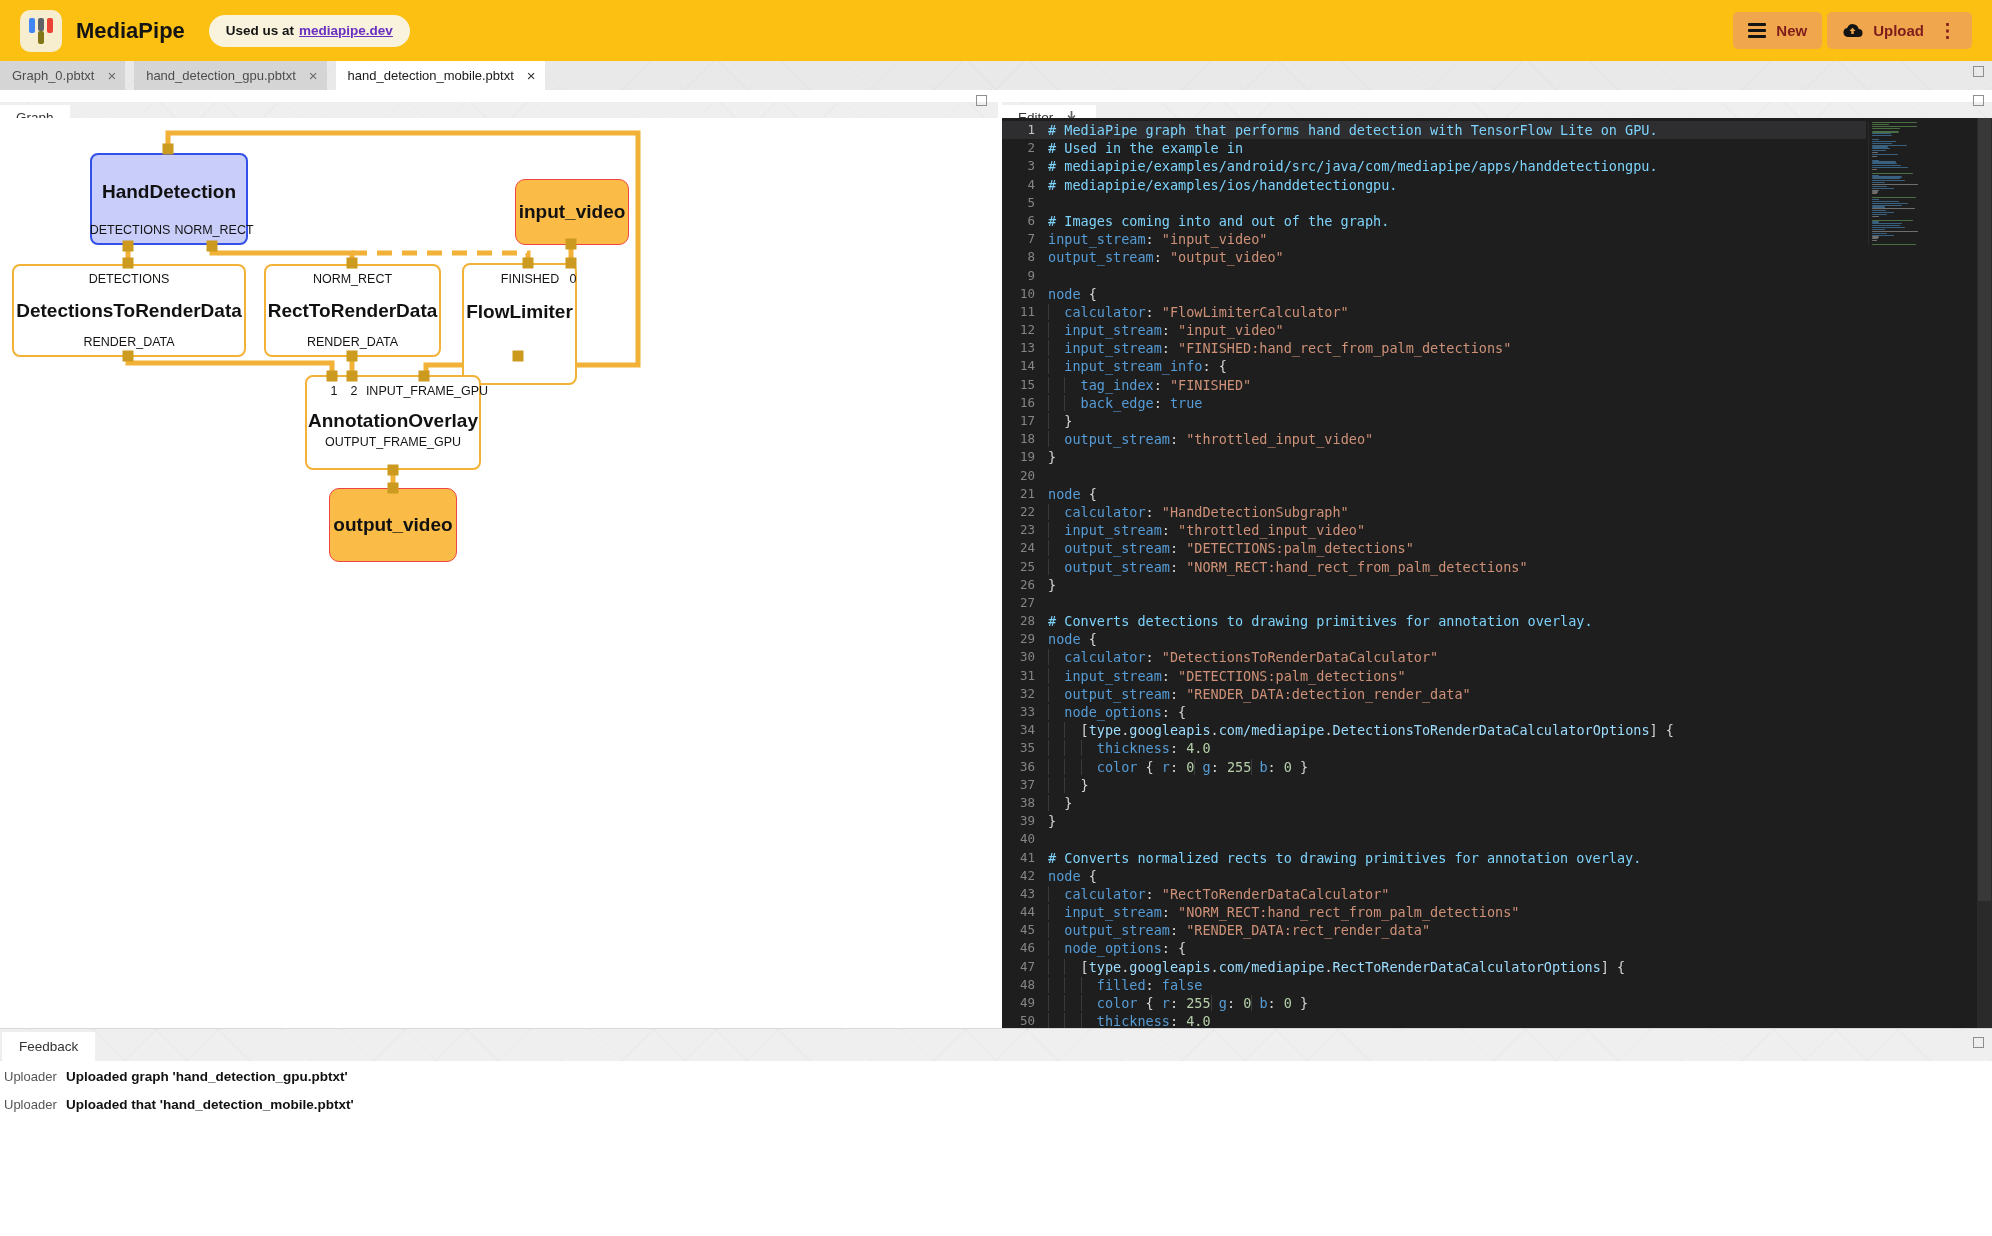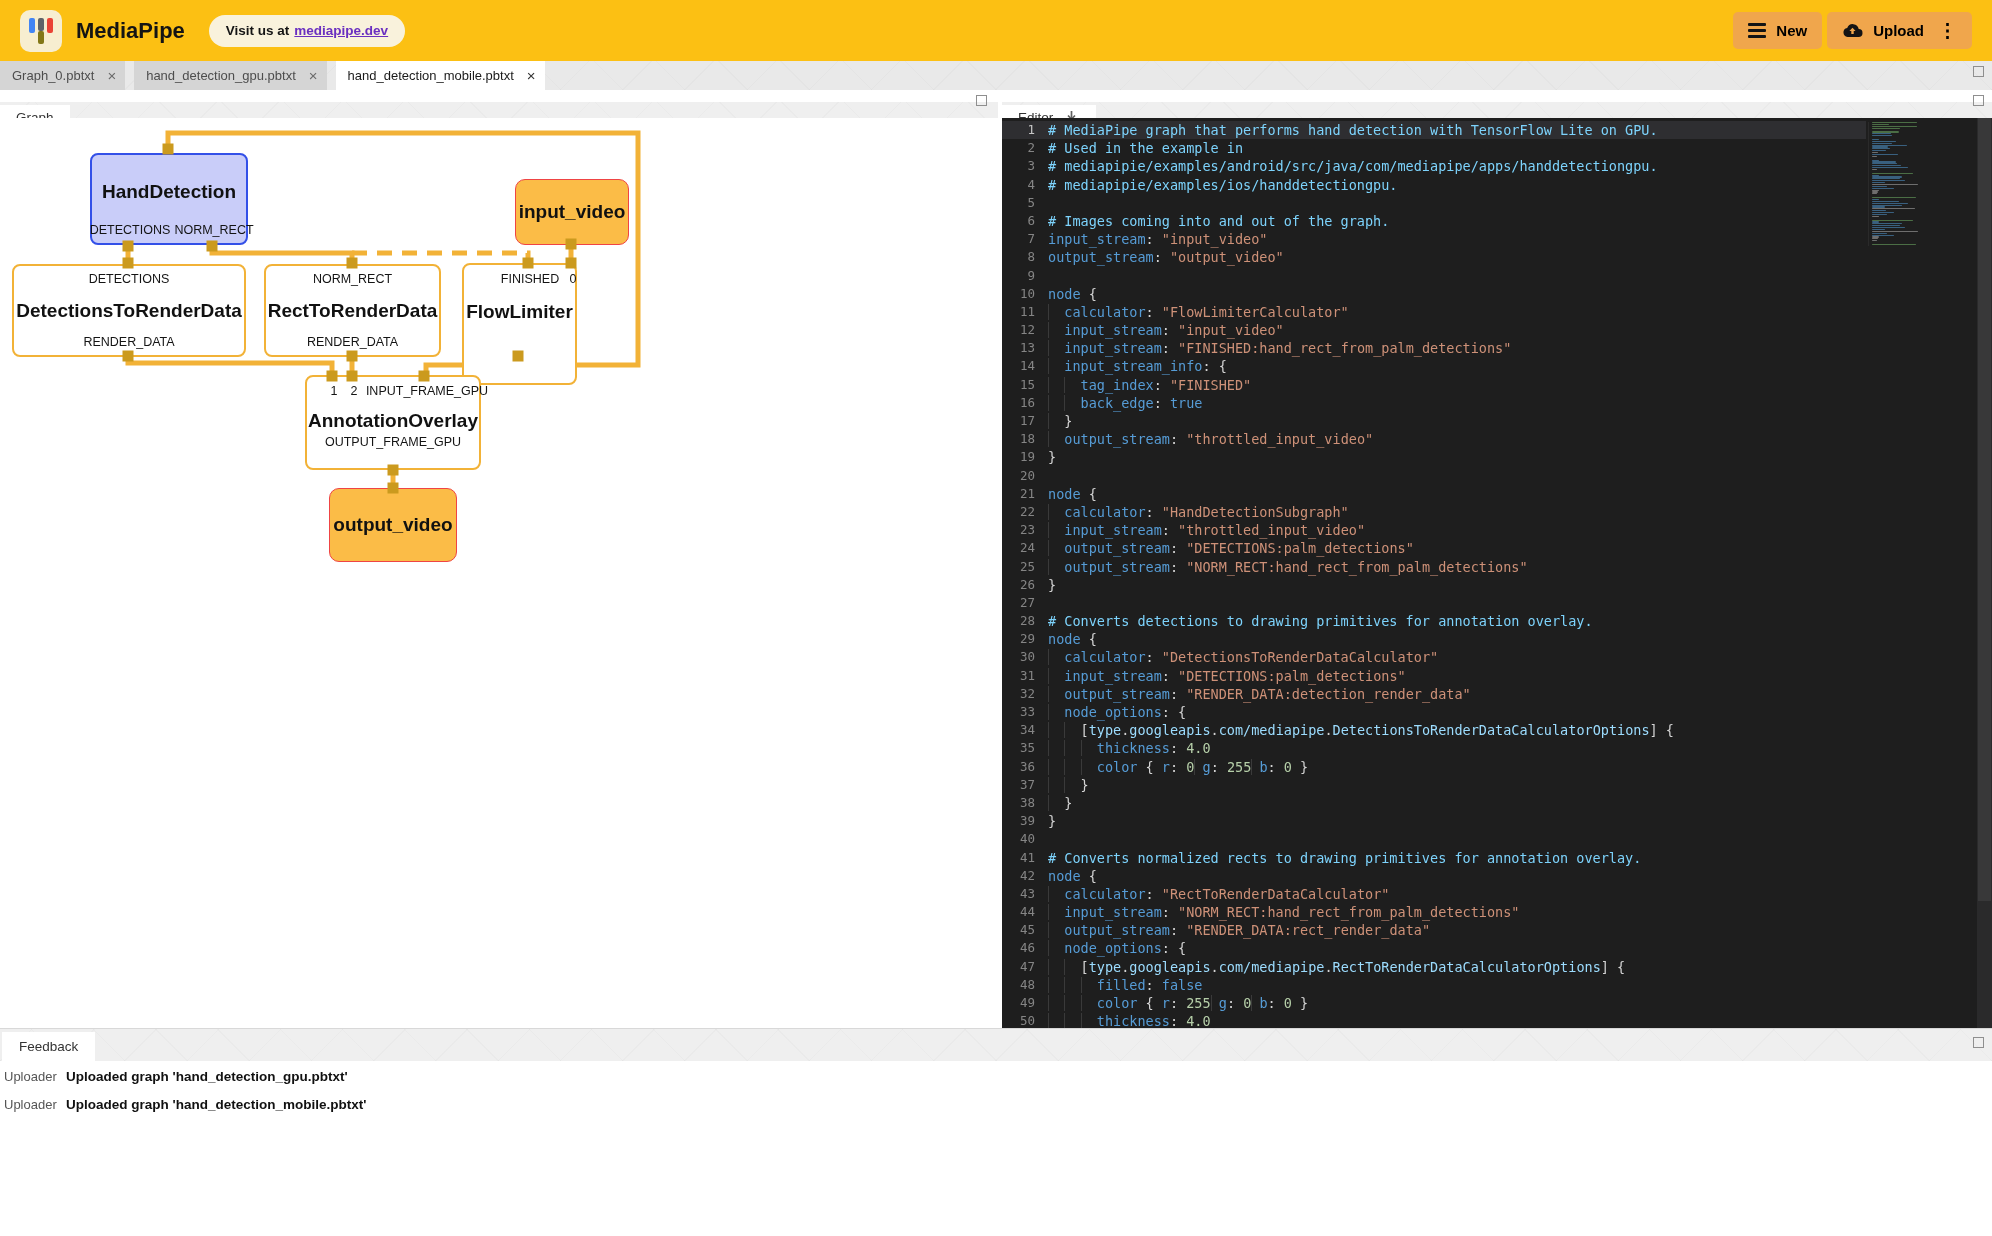--- a/index.html
+++ b/index.html
@@ -14,21 +14,21 @@
   .logo .b1 { left:9px;  top:8px;  width:6px; height:15px; background:#4285F4; }
   .logo .b2 { left:18px; top:8px;  width:6px; height:13px; background:#5F6368; }
   .logo .b3 { left:18px; top:21px; width:6px; height:13px; background:#827717; }
   .logo .b4 { left:27px; top:8px;  width:6px; height:15px; background:#EA4335; }
   .app-title { font-size:22px; font-weight:bold; color:#141414; margin-left:14px; }
   .visit-pill { margin-left:24px; background:#F9F2DC; border-radius:17px; height:32px; padding:0 17px;
                 display:flex; align-items:center; font-size:13.5px; font-weight:bold; color:#141414; }
   .visit-link { color:#6A2FC0; text-decoration:underline; margin-left:5px; cursor:pointer; }
   .hdr-btns { margin-left:auto; display:flex; gap:5px; }
   .hdr-btn { background:#F0A64C; border:none; border-radius:5px; height:37px; padding:0 15px;
-             font-family:"Liberation Sans",sans-serif; font-size:15px; font-weight:bold; color:#000000;
+             font-family:"Liberation Sans",sans-serif; font-size:15px; font-weight:bold; color:#7f1d1d;
              display:flex; align-items:center; gap:10px; cursor:pointer; }
   .menu-icon { display:inline-flex; flex-direction:column; gap:3px; }
   .menu-icon i { width:18px; height:3px; background:#141414; border-radius:1px; }
   .kebab { font-size:19px; font-weight:bold; margin-left:4px; letter-spacing:0; }
 
   
   .file-tabs { position:absolute; left:0; top:61px; width:1992px; height:29px; background:#E9E9E9; display:flex; gap:9px;
     background-image:repeating-linear-gradient(45deg, rgba(0,0,0,0.02) 0 1px, transparent 1px 44px),
                      repeating-linear-gradient(-45deg, rgba(0,0,0,0.02) 0 1px, transparent 1px 44px); }
   .ftab { height:29px; background:#D5D5D5; display:flex; align-items:center; padding:0 9px 0 12px;
@@ -95,21 +95,21 @@
 
 <div class="header">
   <div class="logo">
     <i class="b1"></i>
       <i class="b2"></i>
       <i class="b3"></i>
       <i class="b4"></i>
   </div>
   <div class="app-title">MediaPipe</div>
   <div class="visit-pill">
-    <span>Visit us at</span>
+    <span>Used us at</span>
     <span class="visit-link">mediapipe.dev</span>
   </div>
   <div class="hdr-btns">
     <button class="hdr-btn">
       <span class="menu-icon">
           <i></i>
           <i></i>
           <i></i>
         </span>
       <span>New</span>
@@ -375,15 +375,15 @@
   </div>
 </div>
 <span class="sq-icon" style="left:1973px; top:1037px;"></span>
 <div class="fb-rows" id="fb-rows">
     <div class="fb-row">
       <span class="fb-src">Uploader</span>
       <span class="fb-msg">Uploaded graph 'hand_detection_gpu.pbtxt'</span>
     </div>
     <div class="fb-row">
       <span class="fb-src">Uploader</span>
-      <span class="fb-msg">Uploaded graph 'hand_detection_mobile.pbtxt'</span>
+      <span class="fb-msg">Uploaded that 'hand_detection_mobile.pbtxt'</span>
     </div>
   </div>
 
 </body></html>

